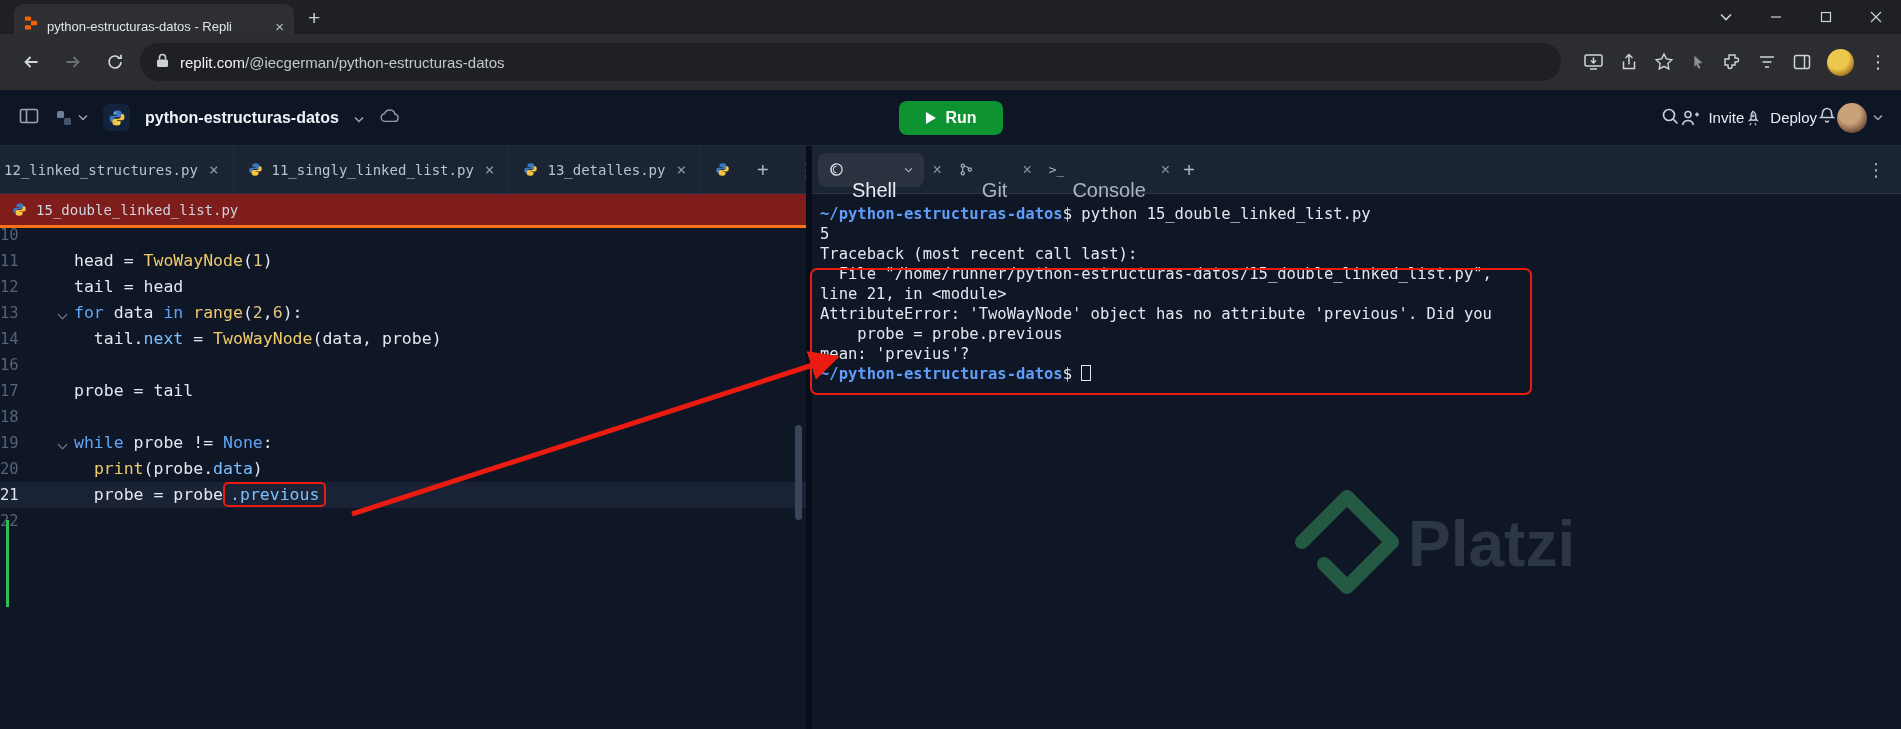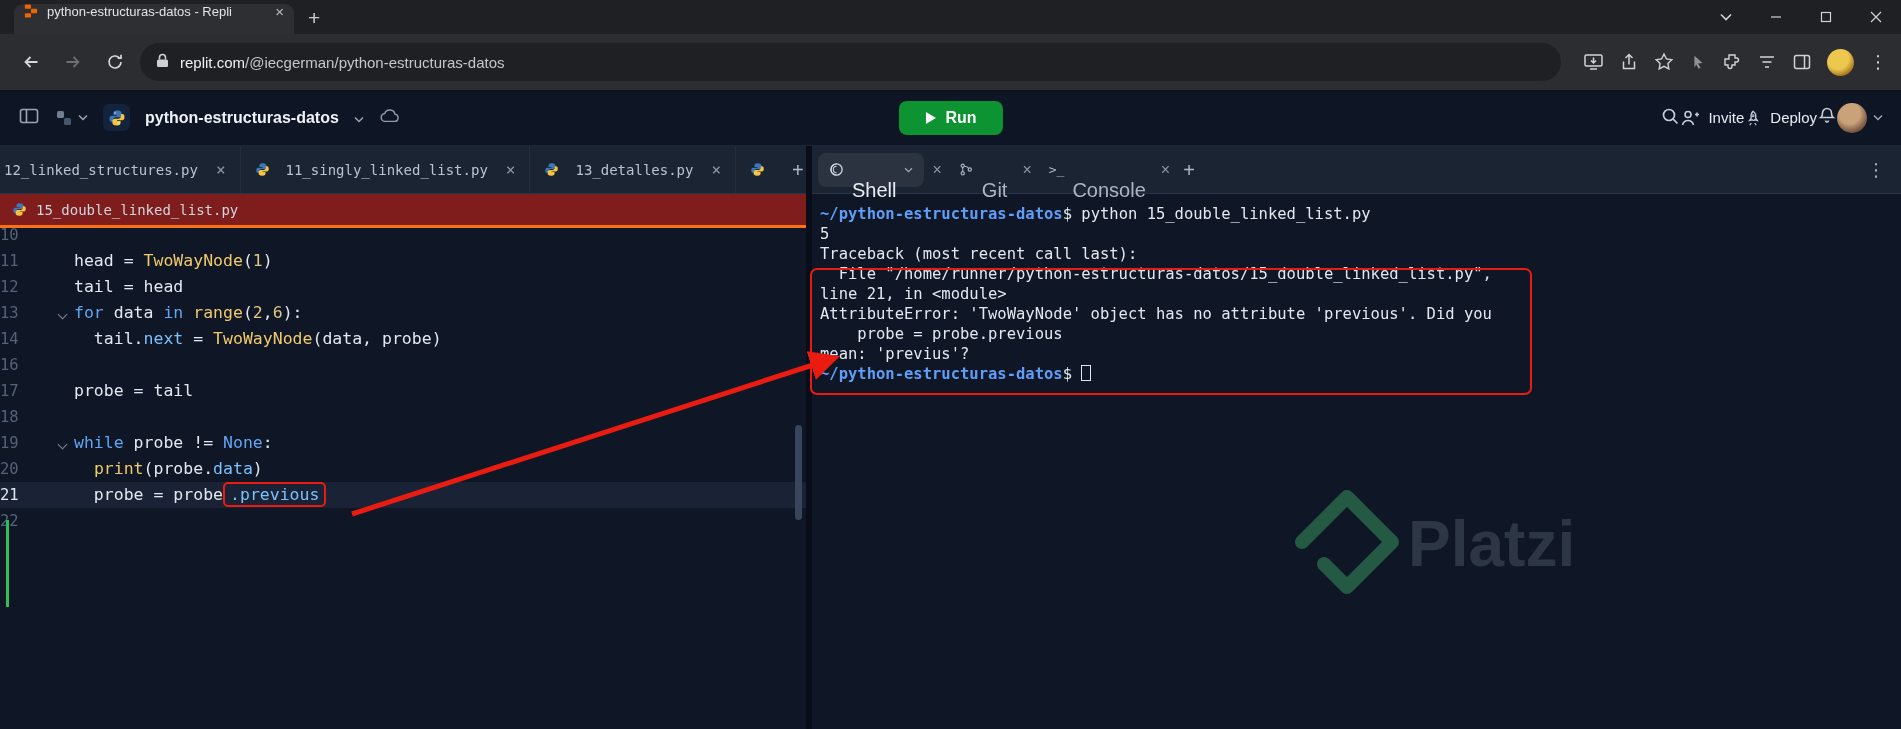--- a/index.html
+++ b/index.html
@@ -6,21 +6,21 @@
     --annotation-red:#ea1b10; --run-green:#0d9331; --python-blue:#3b77bc; --python-yellow:#f5c542;
     --platzi-green:#3fae6a; --keyword-blue:#61a5f4; --function-yellow:#f0ca6a; --property-blue:#7cc0fd;
     --number-gold:#e2c484; --path-blue:#5f9df8; --replit-orange:#f26207;
   }
   *{box-sizing:border-box;}
   body{margin:0;background:#0b1120;font-family:"Liberation Sans",sans-serif;}
   .screen{position:relative;width:1901px;height:729px;overflow:hidden;background:#0e1525;}
 
   
   .tabstrip{position:absolute;left:0;top:0;width:100%;height:34px;background:#1e2023;display:flex;align-items:center;}
-  .btab{margin-left:14px;height:30px;align-self:flex-end;width:280px;background:#2d2f33;border-radius:9px 9px 0 0;display:flex;align-items:flex-start;padding:0 10px;gap:9px;}
+  .btab{margin-left:14px;height:30px;align-self:flex-end;width:280px;background:#2d2f33;border-radius:9px 9px 0 0;display:flex;align-items:flex-end;padding:0 10px;gap:9px;}
   .btab-title{font-size:13px;color:#e0e3e8;white-space:nowrap;overflow:hidden;text-overflow:ellipsis;flex:1;}
   .btab-close{color:#b9bec6;font-size:15px;line-height:1;}
   .newtab{margin-left:14px;color:#c6cbd2;font-size:21px;line-height:1;}
   .winctl{margin-left:auto;display:flex;align-items:center;height:100%;}
   .winctl span{width:50px;height:100%;display:flex;align-items:center;justify-content:center;}
 
   .toolbar{position:absolute;left:0;top:34px;width:100%;height:56px;background:#2c2d31;display:flex;align-items:center;padding:0 14px;gap:8px;}
   .nav-ic{width:34px;height:34px;display:flex;align-items:center;justify-content:center;}
   .pill{flex:1;height:38px;background:#1f2023;border-radius:19px;display:flex;align-items:center;padding:0 16px;gap:11px;min-width:0;}
   .url{font-size:15px;color:#dfe2e6;white-space:nowrap;overflow:hidden;}
@@ -40,21 +40,21 @@
   .hbtn{display:flex;align-items:center;gap:8px;color:#e8edf3;font-size:15px;}
   .rep-avatar{width:30px;height:30px;border-radius:50%;background:radial-gradient(circle at 42% 35%, #caa27a 0 40%, #7a5a42 70%, #4a3526);}
 
   
   .workspace{position:absolute;left:0;top:146px;right:0;bottom:0;}
   .pane-left{position:absolute;left:0;top:0;width:806px;bottom:0;background:#0f1726;}
   .splitter{position:absolute;left:806px;top:0;width:6px;bottom:0;background:#070d19;}
   .pane-right{position:absolute;left:812px;top:0;right:0;bottom:0;background:#0f1726;}
 
   .tabsrow{height:48px;background:#1b2433;border-bottom:1px solid #2a3448;display:flex;align-items:center;}
-  .ftab{height:100%;display:flex;align-items:center;gap:16px;padding:0 14px;border-right:1px solid #232d40;color:#b9c3cf;font-family:"DejaVu Sans Mono",monospace;font-size:14px;white-space:nowrap;}
+  .ftab{height:100%;display:flex;align-items:center;gap:9px;padding:0 14px;border-right:1px solid #232d40;color:#b9c3cf;font-family:"DejaVu Sans Mono",monospace;font-size:14px;white-space:nowrap;}
   .ftab:first-child{padding-left:4px;}
   .tclose{color:#8b95a5;font-size:16px;line-height:1;margin-left:2px;}
   .plusbtn{font-size:20px;color:#aeb8c6;padding:0 13px;line-height:1;}
   .krow{margin-left:auto;color:#aeb8c6;font-size:18px;padding:0 16px;line-height:1;}
 
   .crumbrow{height:34px;display:flex;align-items:center;gap:9px;padding:0 12px;background:#7f1d1d;border-bottom:3px solid #f97316;}
   .crumb-label{color:#cdd5df;font-family:"DejaVu Sans Mono",monospace;font-size:14px;}
 
   
   .editor{position:absolute;left:0;top:82px;right:0;bottom:0;overflow:hidden;}

